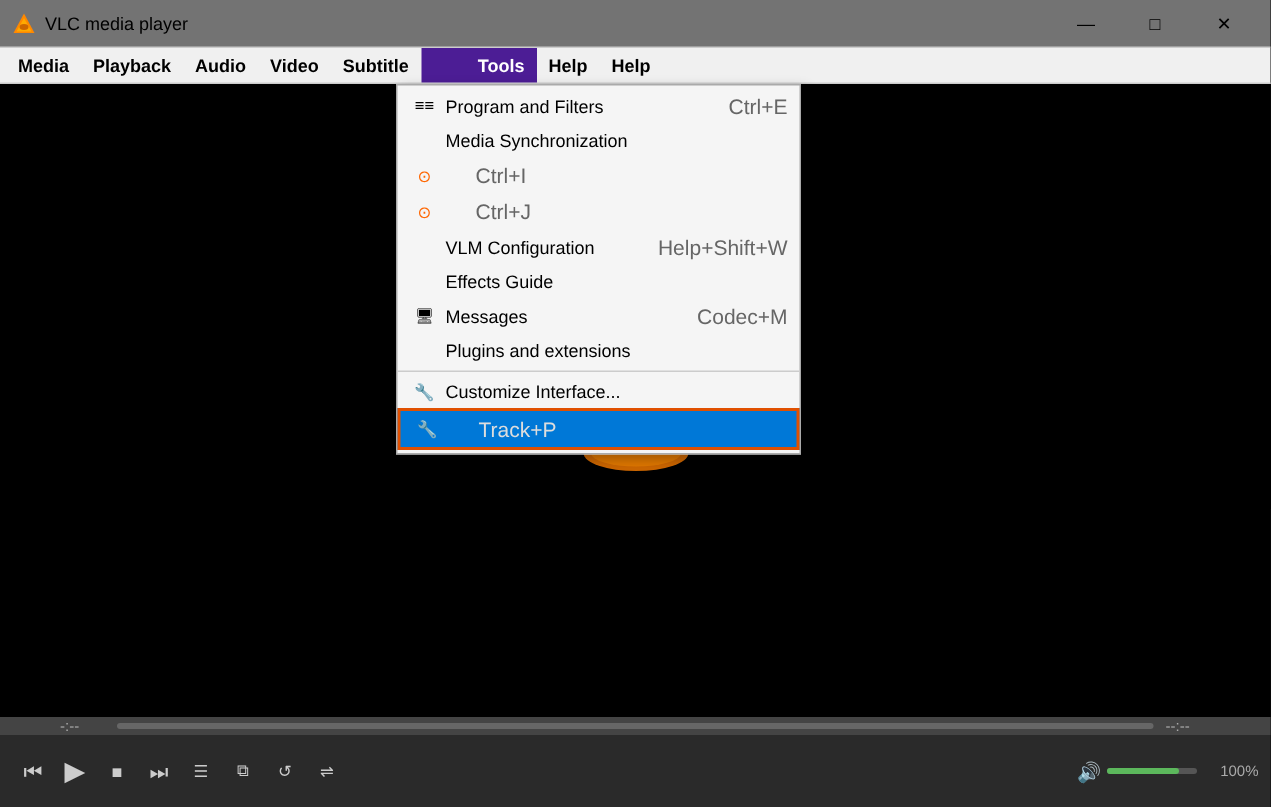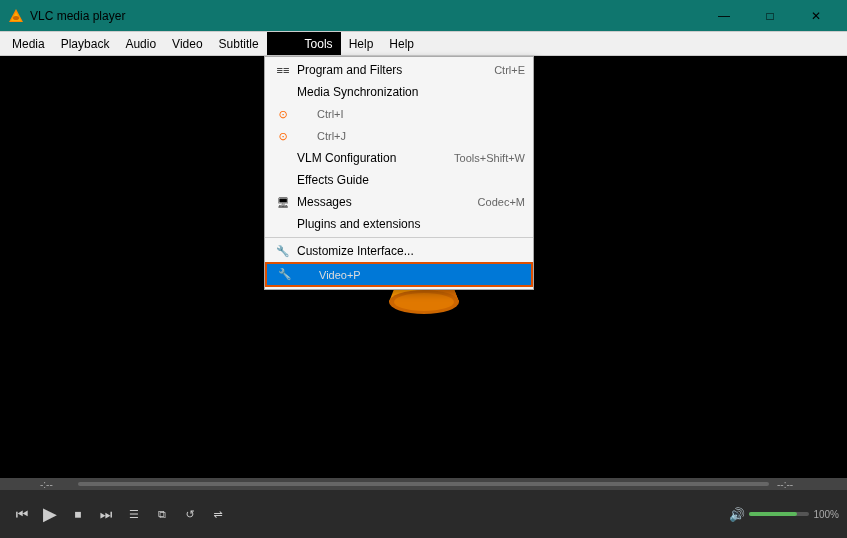--- a/index.html
+++ b/index.html
@@ -1,20 +1,20 @@
 <!DOCTYPE html>
 <html><head>
   <meta charset="utf-8">
   <style>
     * { margin: 0; padding: 0; box-sizing: border-box; }
     body { width: 847px; height: 538px; background: #1a1a1a; font-family: 'Segoe UI', Tahoma, sans-serif; overflow: hidden; position: relative; }
 
     
     .titlebar {
-      background: #0f766e;
+      background: #737373;
       height: 32px;
       display: flex;
       align-items: center;
       padding: 0 8px;
       border-bottom: 1px solid #ccc;
       position: relative;
       z-index: 100;
     }
     .titlebar-icon { width: 16px; height: 16px; margin-right: 6px; }
     .titlebar-title { font-size: 12px; color: #000; flex: 1; }
@@ -29,31 +29,32 @@
     
     .menubar {
       background: #f0f0f0;
       height: 24px;
       display: flex;
       align-items: flex-start;
       padding: 0 4px;
       border-bottom: 1px solid #ccc;
       position: relative;
       z-index: 100;
+      font-weight: bold;
     }
     .menu-item {
       padding: 2px 8px;
       font-size: 12px;
       cursor: pointer;
       color: #000;
       height: 100%;
       display: flex;
       align-items: center;
     }
-    .menu-item.active { background: #000000; color: white; padding-left: 38px; }
+    .menu-item.active { background: #4c1d95; color: white; padding-left: 38px; }
 
     
     .main-content {
       background: #000;
       position: absolute;
       top: 56px;
       left: 0;
       right: 0;
       bottom: 60px;
       display: flex;
@@ -94,21 +95,21 @@
       align-items: center;
       justify-content: center;
       margin-right: 4px;
       font-size: 11px;
     }
     .dropdown-item .item-label {
       flex: 1;
     }
     .dropdown-item .item-shortcut {
       color: #666;
-      font-size: 11px;
+      font-size: 14px;
       margin-left: 20px;
       text-align: center;
     }
     .dropdown-item.highlighted .item-shortcut {
       color: #ddd;
     }
     .dropdown-separator {
       border-top: 1px solid #ccc;
       margin: 2px 0;
     }
@@ -181,21 +182,21 @@
       background: #555;
       border-radius: 2px;
       position: relative;
     }
     .volume-fill {
       width: 80%;
       height: 100%;
       background: #5cb85c;
       border-radius: 2px;
     }
-    .volume-pct { color: #aaa; font-size: 10px; margin-left: 0; }
+    .volume-pct { color: #aaa; font-size: 10px; margin-left: 11px; }
 
     
     .cone-svg { display: block; }
   </style>
 </head>
 <body>
 
 <div class="titlebar">
   <div class="titlebar-icon">
     <svg width="16" height="16" viewBox="0 0 16 16">
@@ -260,21 +261,21 @@
   </div>
 
   <div class="dropdown-item">
     <span class="item-icon" style="color:#ff6600;">⊙</span>
     <span class="item-shortcut">Ctrl+J</span>
   </div>
 
   <div class="dropdown-item">
     <span class="item-icon"></span>
     <span class="item-label">VLM Configuration</span>
-    <span class="item-shortcut">Tools+Shift+W</span>
+    <span class="item-shortcut">Help+Shift+W</span>
   </div>
 
   <div class="dropdown-item">
     <span class="item-icon"></span>
     <span class="item-label">Effects Guide</span>
     <span class="item-shortcut"></span>
   </div>
 
   <div class="dropdown-item">
     <span class="item-icon" style="font-size:10px;">🖥</span>
@@ -290,21 +291,21 @@
   <div class="dropdown-separator"></div>
 
   <div class="dropdown-item">
     <span class="item-icon">🔧</span>
     <span class="item-label">Customize Interface...</span>
     <span class="item-shortcut"></span>
   </div>
 
   <div class="dropdown-item highlighted">
     <span class="item-icon">🔧</span>
-    <span class="item-shortcut">Video+P</span>
+    <span class="item-shortcut">Track+P</span>
   </div>
 </div>
 
 <div class="controls-bar">
   <div class="seek-bar">
     <span class="seek-time-left">-:--</span>
     <div class="seek-track"></div>
     <span class="seek-time-right">--:--</span>
   </div>
   <div class="buttons-row">

